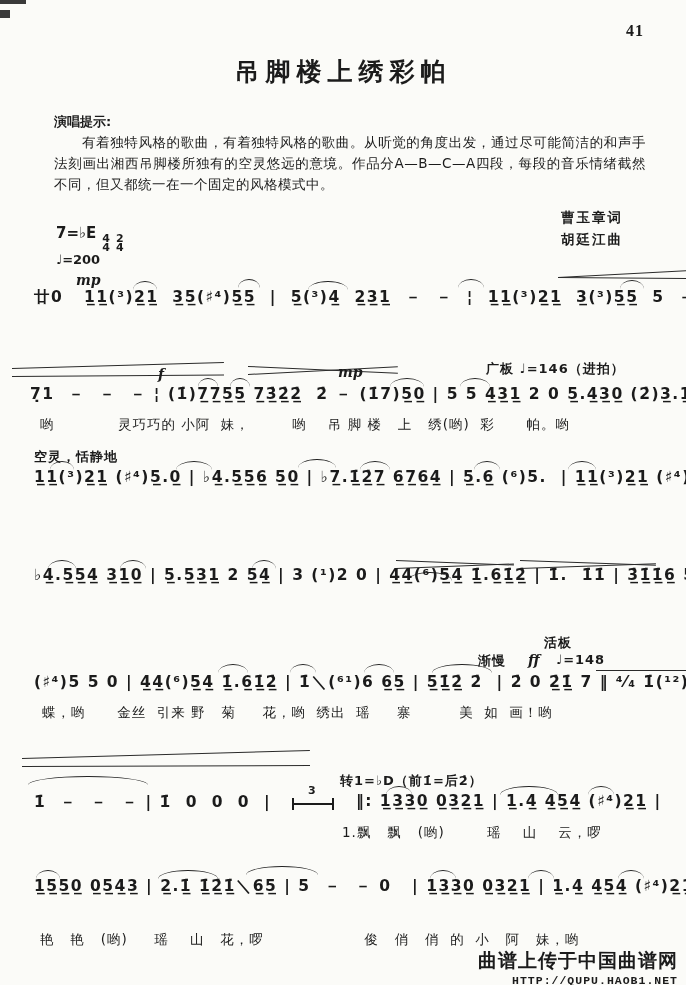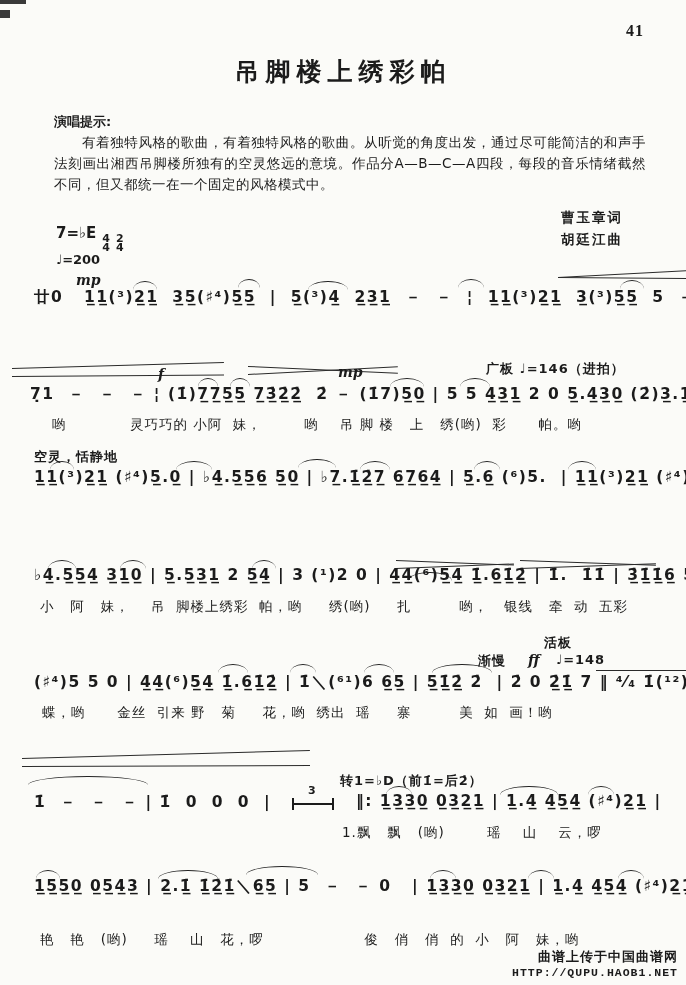--- a/index.html
+++ b/index.html
@@ -20,21 +20,21 @@
   .lyr{position:absolute;font-size:13.5px;letter-spacing:1px;white-space:pre;}
   .dyn{position:absolute;font:italic bold 14px "DejaVu Serif",serif;}
   .anno{position:absolute;font-size:13px;font-weight:bold;letter-spacing:1px;white-space:pre;}
   .arc{position:absolute;height:8px;border-top:1.4px solid #222;
        border-radius:50% 50% 0 0/100% 100% 0 0;}
   .ln{position:absolute;height:0;border-top:1.3px solid #2a2a2a;transform-origin:left center;}
   .mrest{position:absolute;width:38px;height:12px;border-left:2px solid #1b1b1b;border-right:2px solid #1b1b1b;}
   .mrest::before{content:"";position:absolute;left:0;right:0;top:5px;border-top:2.5px solid #1b1b1b;}
   .mrest-num{position:absolute;font-size:11px;font-weight:bold;}
   .footer{position:absolute;right:8px;top:948px;text-align:right;}
-  .footer-site{font-size:13px;font-weight:bold;letter-spacing:1px;}
+  .footer-site{font-size:19px;font-weight:bold;letter-spacing:1px;}
   .footer-url{font:bold 11.5px "Liberation Mono",monospace;letter-spacing:1px;}
   .scanmark{position:absolute;background:#3a3a3a;}
 </style>
 </head>
 <body>
 
 <i class="scanmark" style="left:0;top:0;width:26px;height:4px;"></i>
 <i class="scanmark" style="left:0;top:10px;width:10px;height:8px;"></i>
 
 <div class="abs pagenum" style="left:626px;top:22px;">41</div>
@@ -76,21 +76,21 @@
   <span class="dyn" style="left:150px;top:6px;">f</span>
   <i class="ln" style="left:240px;top:14px;width:150px;transform:rotate(-3deg);"></i>
   <i class="ln" style="left:240px;top:6px;width:150px;transform:rotate(2.6deg);"></i>
   <span class="dyn" style="left:330px;top:4px;">mp</span>
   <span class="anno" style="left:478px;top:0px;">广板 ♩=146（进拍）</span>
   <i class="arc" style="left:190px;top:18px;width:20px;"></i>
   <i class="arc" style="left:222px;top:18px;width:20px;"></i>
   <i class="arc" style="left:382px;top:18px;width:34px;"></i>
   <i class="arc" style="left:452px;top:18px;width:30px;"></i>
   <div class="notes" style="left:22px;top:24px;">7̣1  －  －  － ¦ (1̇)7̲7̲5̲5̲ 7̲3̲̇2̲̇2̲̇  2̇ － (1̇7)5̲0̲ | 5 5 4̲3̲1̲ 2 0 5̲.4̲3̲0̲ (2̇)3̲.1̲ | ²⁄₄ 1 (²)1. | 1̲0̲ 0 |</div>
-  <div class="lyr" style="left:44px;top:56px;text-align:center;">哟            灵巧巧的 小阿  妹，        哟    吊 脚 楼   上   绣(哟)  彩      帕。哟</div>
+  <div class="lyr" style="left:32px;top:56px;text-align:center;">哟            灵巧巧的 小阿  妹，        哟    吊 脚 楼   上   绣(哟)  彩      帕。哟</div>
 </div>
 
 <div class="sys" style="top:448px;height:78px;">
   <span class="anno" style="left:26px;top:0px;">空灵，恬静地</span>
   <i class="arc" style="left:42px;top:13px;width:24px;"></i>
   <i class="arc" style="left:168px;top:13px;width:36px;"></i>
   <i class="arc" style="left:290px;top:11px;width:38px;"></i>
   <i class="arc" style="left:352px;top:13px;width:30px;"></i>
   <i class="arc" style="left:466px;top:13px;width:26px;"></i>
   <i class="arc" style="left:560px;top:13px;width:28px;"></i>
@@ -100,21 +100,20 @@
 <div class="sys" style="top:556px;height:70px;">
   <i class="ln" style="left:388px;top:4px;width:118px;transform:rotate(2.2deg);"></i>
   <i class="ln" style="left:388px;top:12px;width:118px;transform:rotate(-2.2deg);"></i>
   <i class="ln" style="left:512px;top:4px;width:136px;transform:rotate(2deg);"></i>
   <i class="ln" style="left:512px;top:12px;width:136px;transform:rotate(-2deg);"></i>
   <i class="arc" style="left:40px;top:4px;width:28px;"></i>
   <i class="arc" style="left:112px;top:4px;width:26px;"></i>
   <i class="arc" style="left:244px;top:4px;width:24px;"></i>
   <i class="arc" style="left:400px;top:16px;width:44px;"></i>
   <div class="notes" style="left:26px;top:10px;">♭4̲.5̲5̲4̲ 3̲1̲0̲ | 5̲.5̲3̲1̲ 2 5̲4̲ | 3 (¹)2 0 | 4̲4̲(⁶)5̲4̲ 1̲̇.6̲1̲̇2̲̇ | 1̇.  1̇1̇ | 3̲̇1̲̇1̲̇6̲ 5 5̲6̲ |</div>
-  <div class="lyr" style="left:32px;top:42px;">小   阿   妹，    吊  脚楼上绣彩  帕，哟     绣(哟)     扎         哟，   银线   牵  动  五彩</div>
 </div>
 
 <div class="sys" style="top:634px;height:92px;">
   <span class="anno" style="left:536px;top:0px;">活板</span>
   <span class="anno" style="left:470px;top:18px;">渐慢</span>
   <span class="dyn" style="left:520px;top:18px;">ff</span>
   <span class="anno" style="left:548px;top:18px;">♩=148</span>
   <i class="arc" style="left:210px;top:30px;width:30px;"></i>
   <i class="arc" style="left:282px;top:30px;width:26px;"></i>
   <i class="arc" style="left:356px;top:30px;width:30px;"></i>

